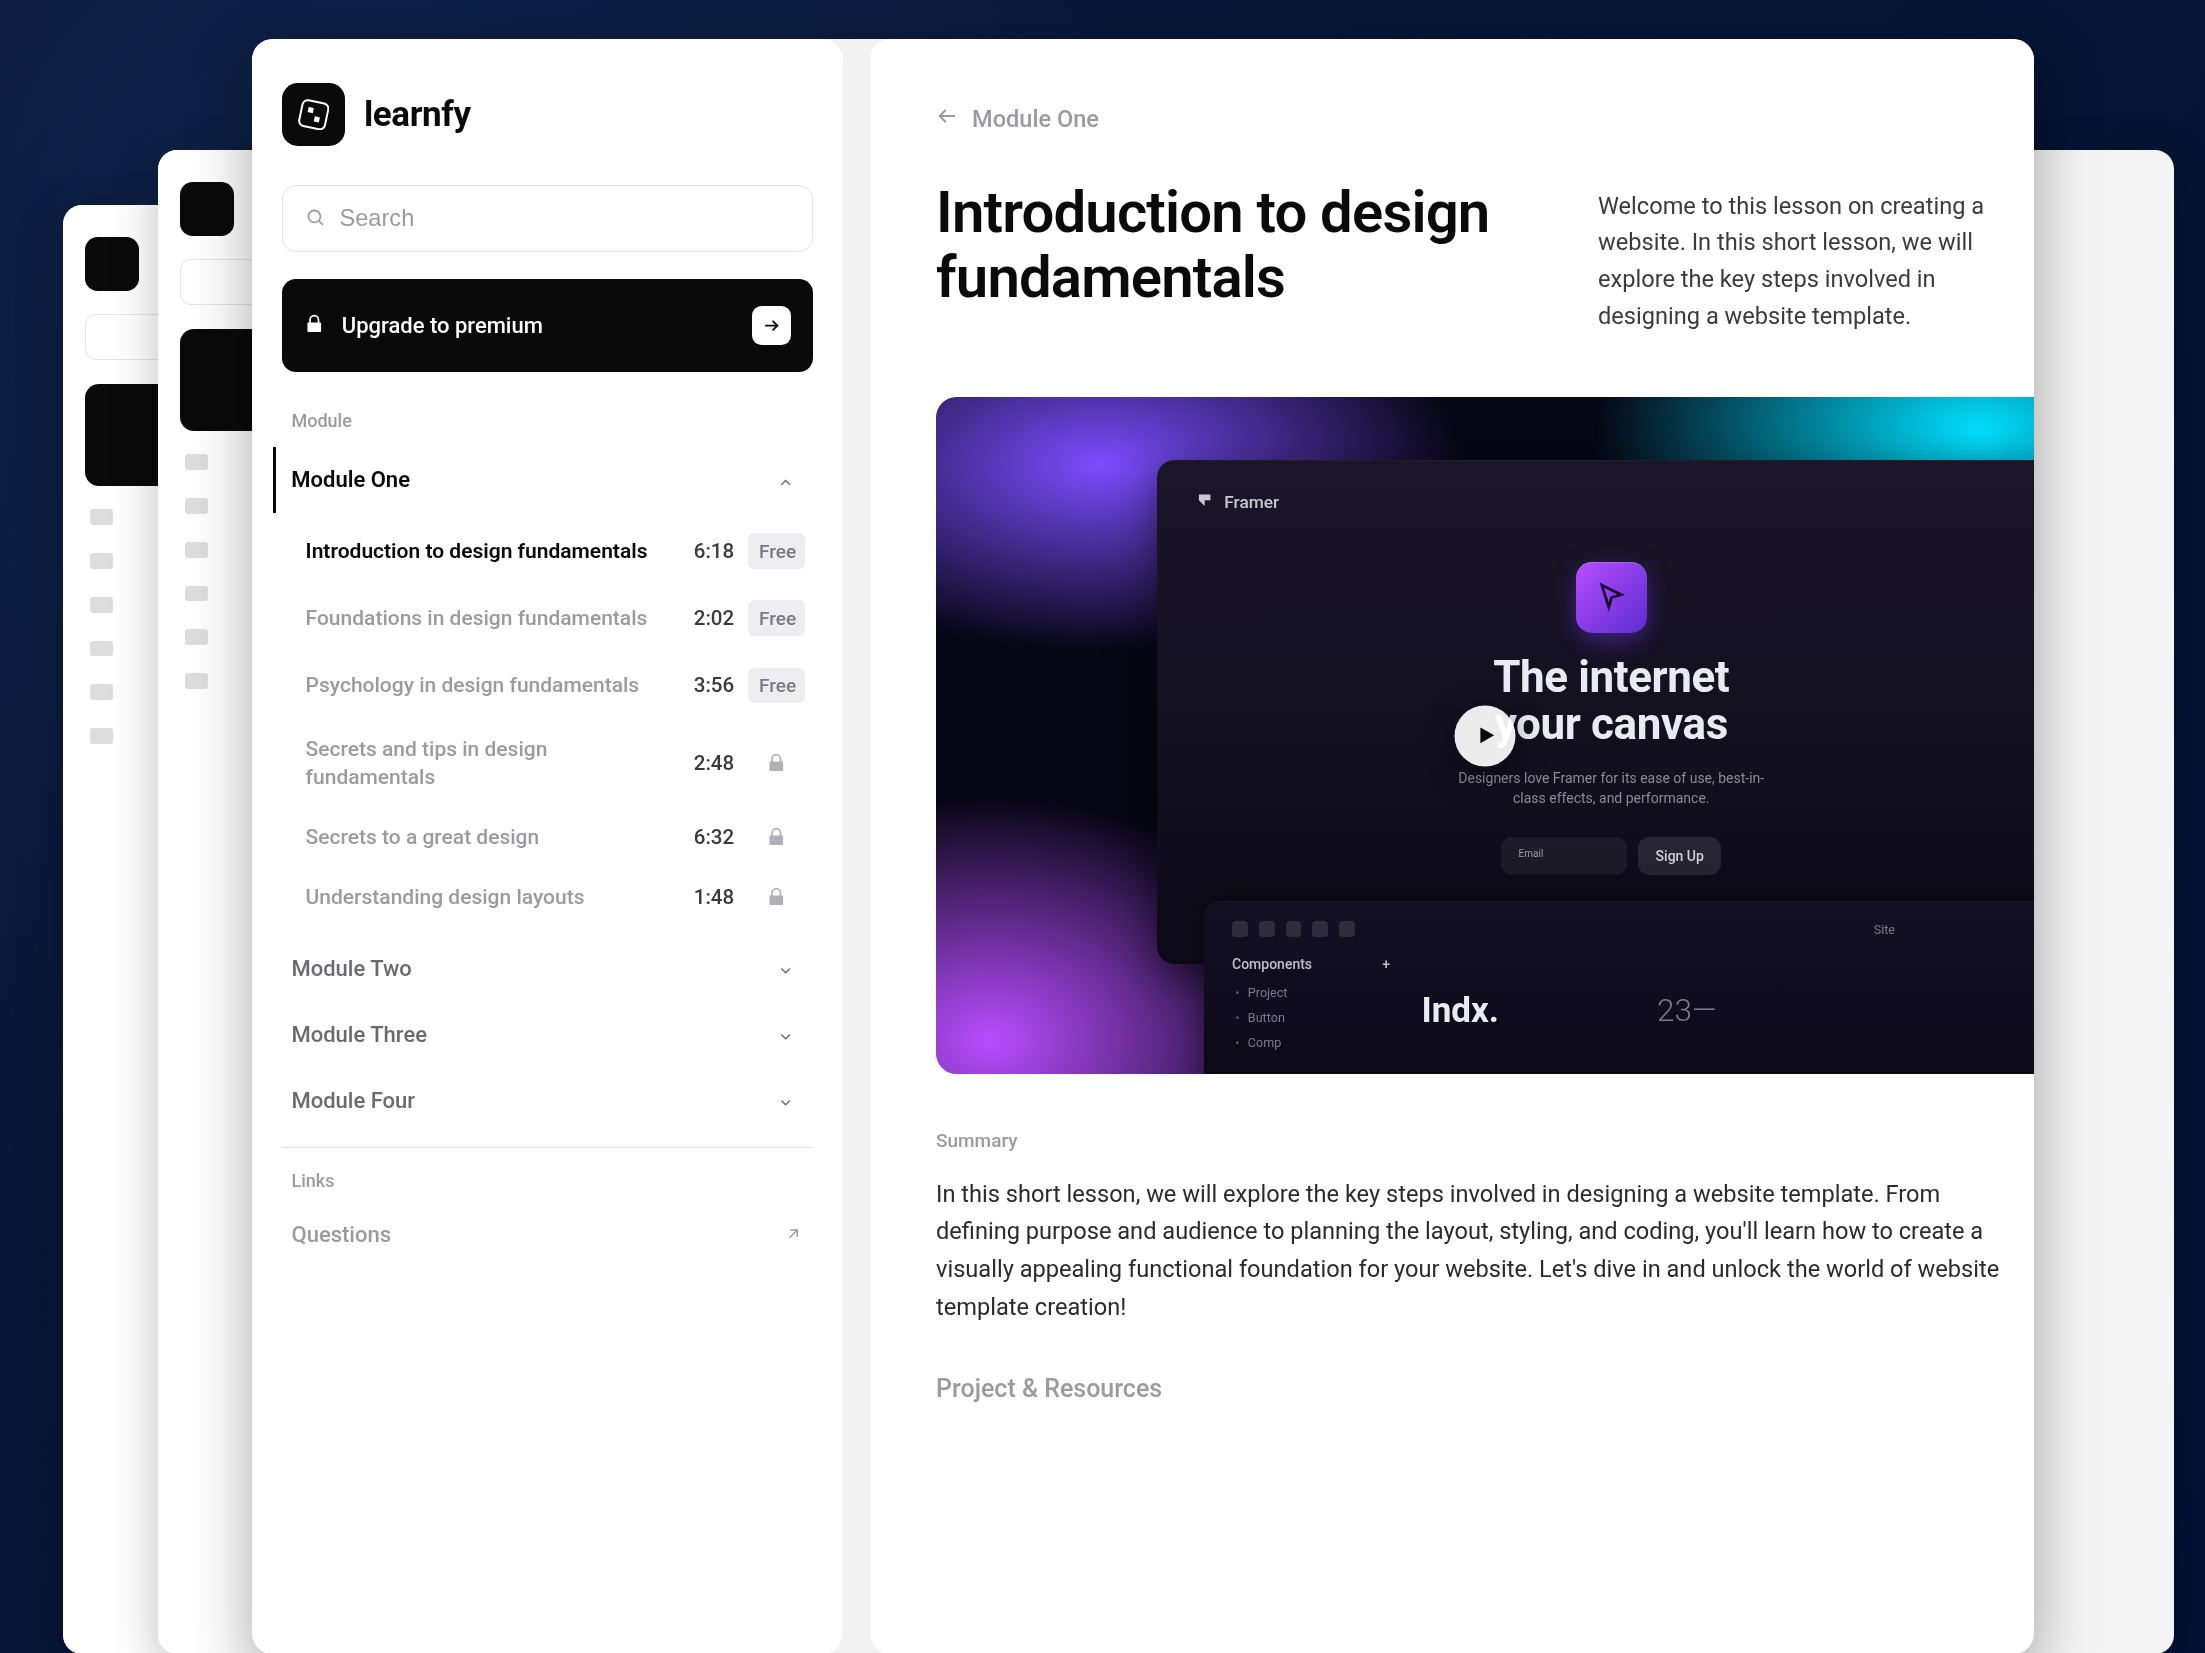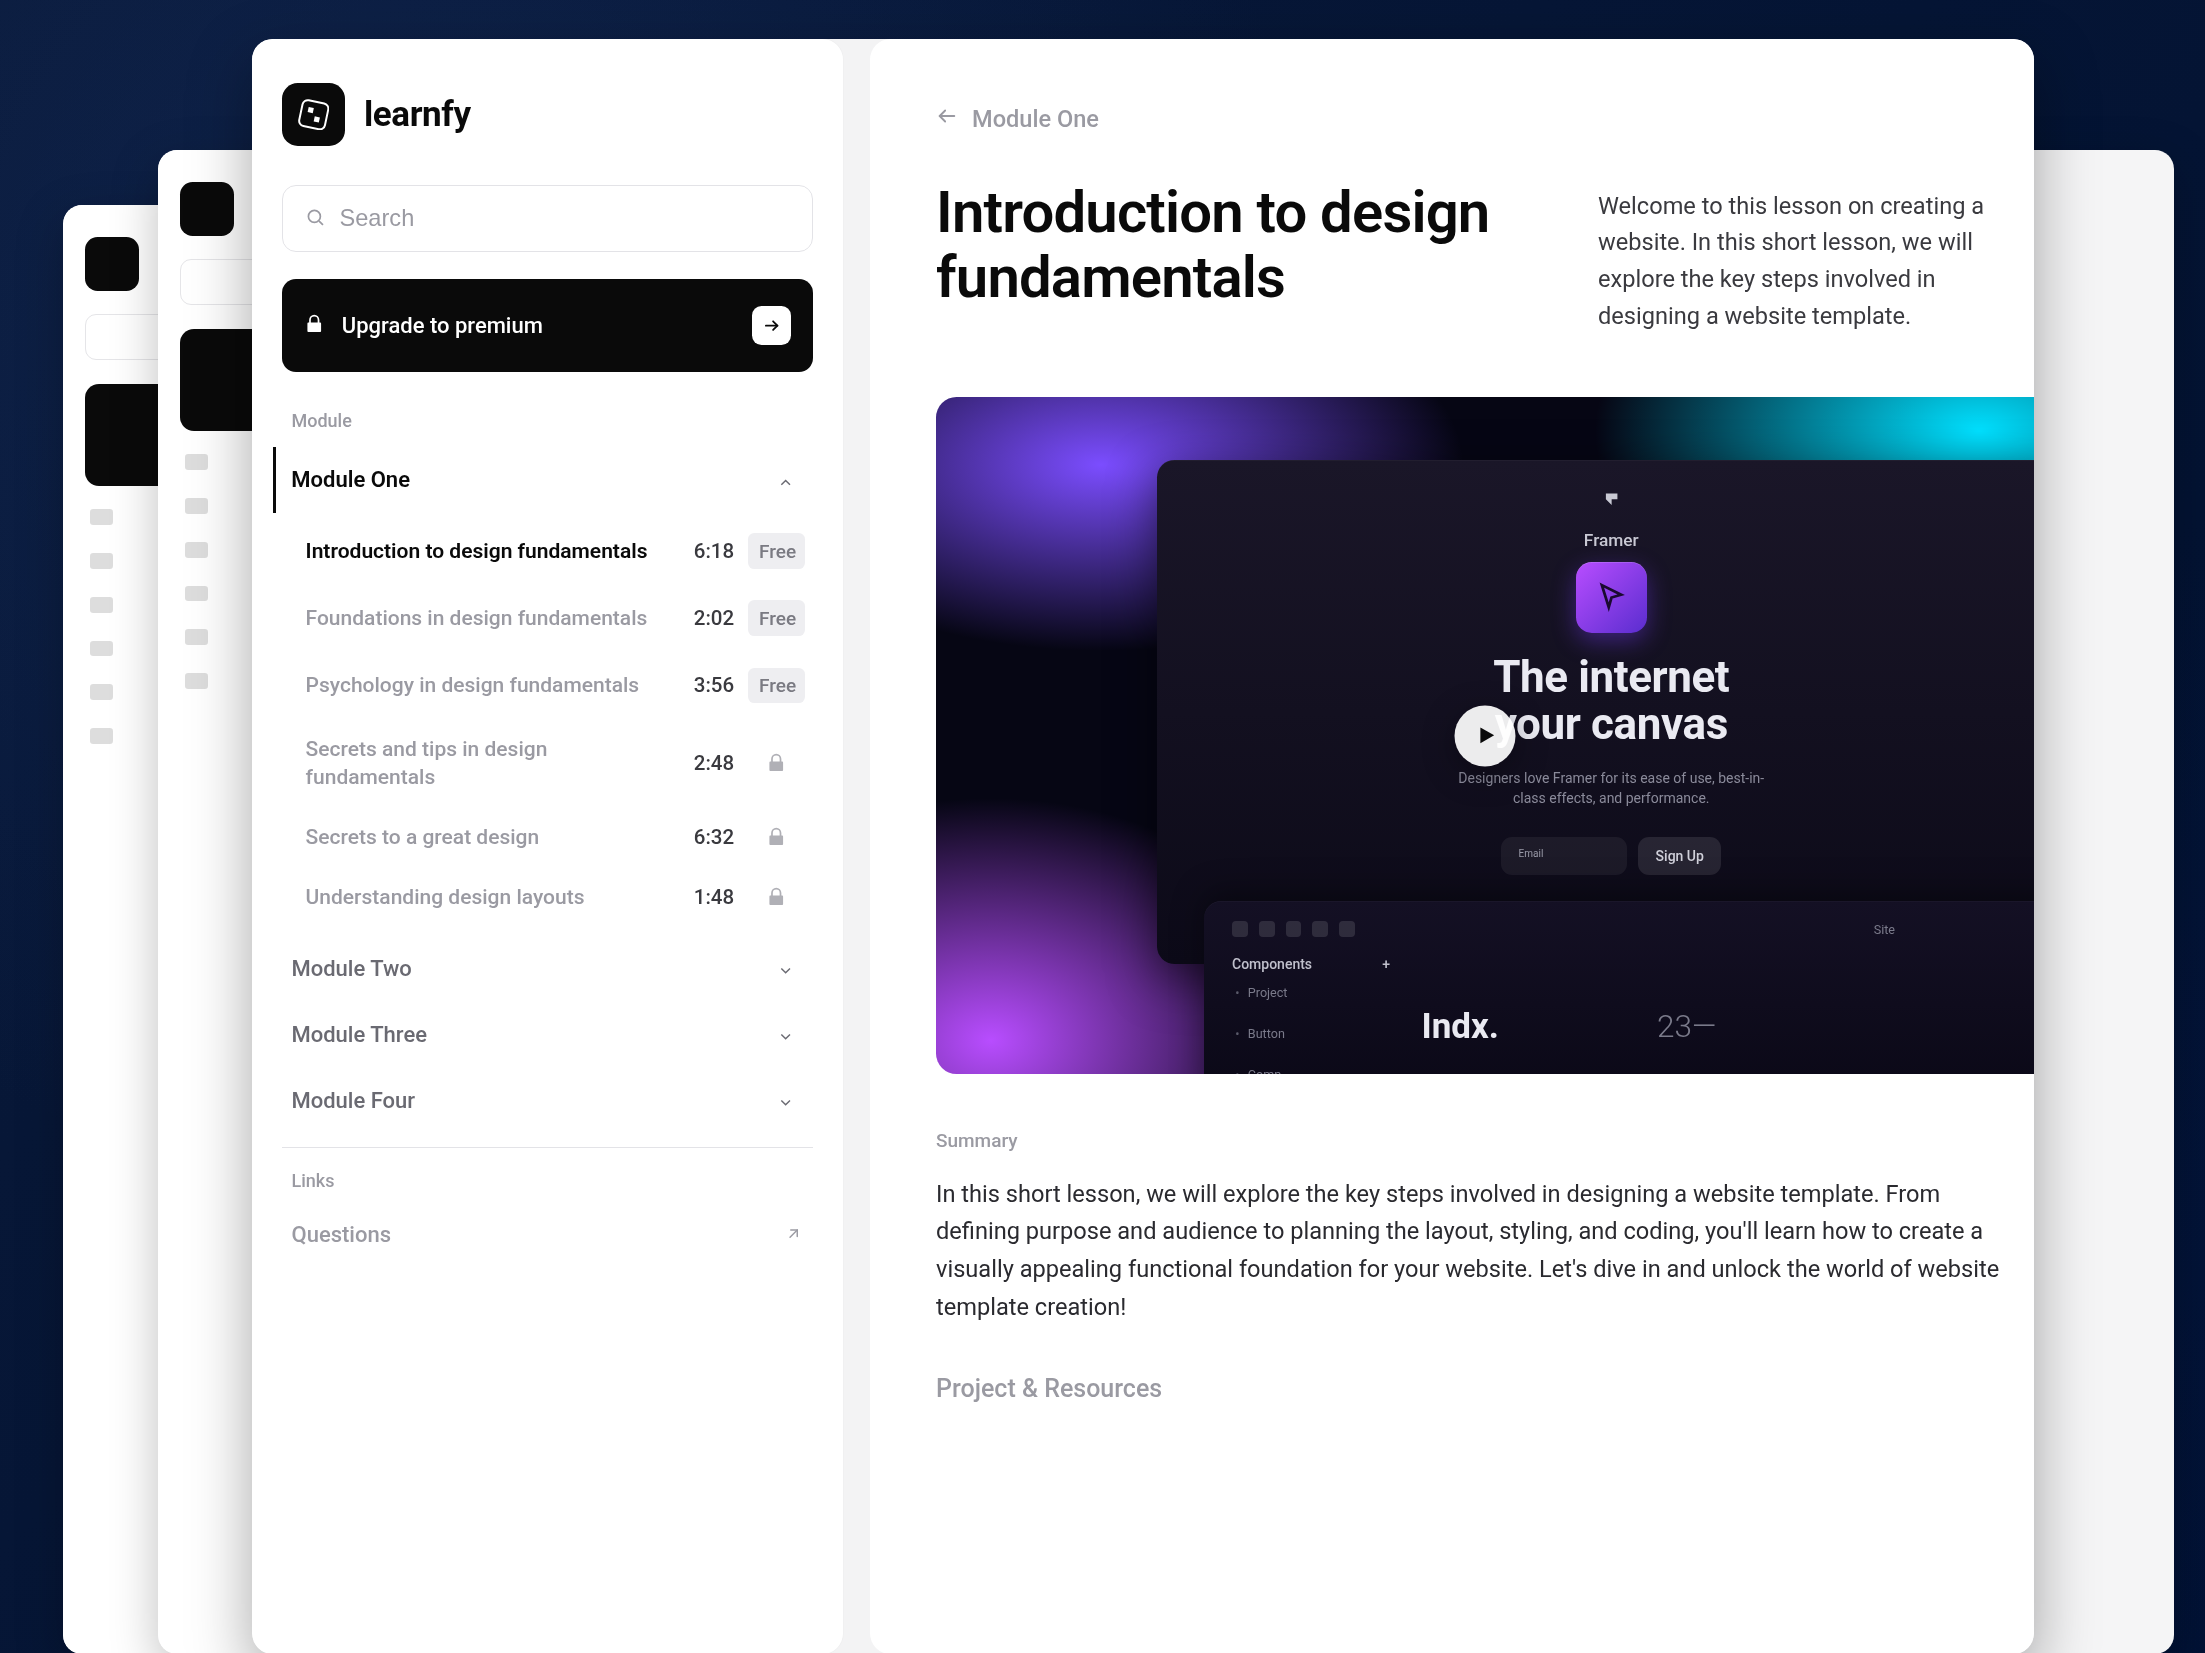--- a/index.html
+++ b/index.html
@@ -215,21 +215,21 @@
     margin-bottom: 55px;
   }
   .video-inner {
     position:absolute; top:63px; left:221px; right:-31.5px; height:504px;
     background: linear-gradient(180deg, #1a1628, #0c0a18);
     border-radius: 17.3px;
     box-shadow: 0 15.8px 47px rgba(0,0,0,0.5), inset 0 0.8px 0 rgba(255,255,255,0.05);
     padding: 31.5px 39px;
     overflow:hidden;
   }
-  .video-brand { display:flex; align-items:center; gap:21px; color:#c9c9d4; font-size:17.3px; font-weight:500;flex-direction:column; }
+  .video-brand { display:flex; align-items:center; gap:11px; color:#c9c9d4; font-size:17.3px; font-weight:500; }
   .video-brand svg { width:17.3px; height:17.3px; fill:#c9c9d4; }
   .video-center {
     position:absolute; top:102px; left:0; right:0;
     display:flex; flex-direction:column; align-items:center; gap:20.5px;
   }
   .app-icon {
     width:71px; height:71px; border-radius:15.8px;
     background: linear-gradient(135deg,#b84dff,#5a2dcf);
     box-shadow: 0 7.9px 23.6px rgba(120,60,255,0.4), inset 0 0.8px 0 rgba(255,255,255,0.2);
     display:flex; align-items:center; justify-content:center;
@@ -265,21 +265,21 @@
     border-radius: 17.3px 0 0 0;
     box-shadow: 0 -7.9px 31.5px rgba(0,0,0,0.4), inset 0 0.8px 0 rgba(255,255,255,0.04);
     padding: 20.5px 28px;
   }
   .lower-toolbar { display:flex; gap:11px; align-items:center; }
   .lower-toolbar .dot { width:15.8px; height:15.8px; border-radius:3.9px; background:rgba(255,255,255,0.12); }
   .lower-site { color:#7a7a8a; font-size:12.6px; margin-left:auto; margin-right:158px; }
   .lower-body { display:flex; gap:31.5px; margin-top:19px; }
   .lower-panel { width:158px; }
   .lower-panel-title { color:#c0c0cc; font-size:14px; font-weight:500; display:flex; justify-content:space-between; align-items:center; }
-  .lower-panel-items { margin-top:12.6px; display:flex; flex-direction:column; gap:26px; }
+  .lower-panel-items { margin-top:12.6px; display:flex; flex-direction:column; gap:10px; }
   .lower-panel-items span { color:#7a7a8a; font-size:12.6px; padding-left:15.8px; position:relative; }
   .lower-panel-items span::before { content:"•"; position:absolute; left:3.2px; color:#5a5a6a; }
   .lower-main { flex:1; display:flex; align-items:center; gap:158px; padding-top:15.8px; }
   .lower-indx { color:#eaeaf2; font-size:35px; font-weight:700; }
   .lower-num { color:#7a7a8a; font-size:31.5px; font-weight:300; }
 
   .summary-label {
     font-size:19px; color:#9a9aa2; font-weight:500; margin-bottom:23.6px;
   }
   .summary-text {

